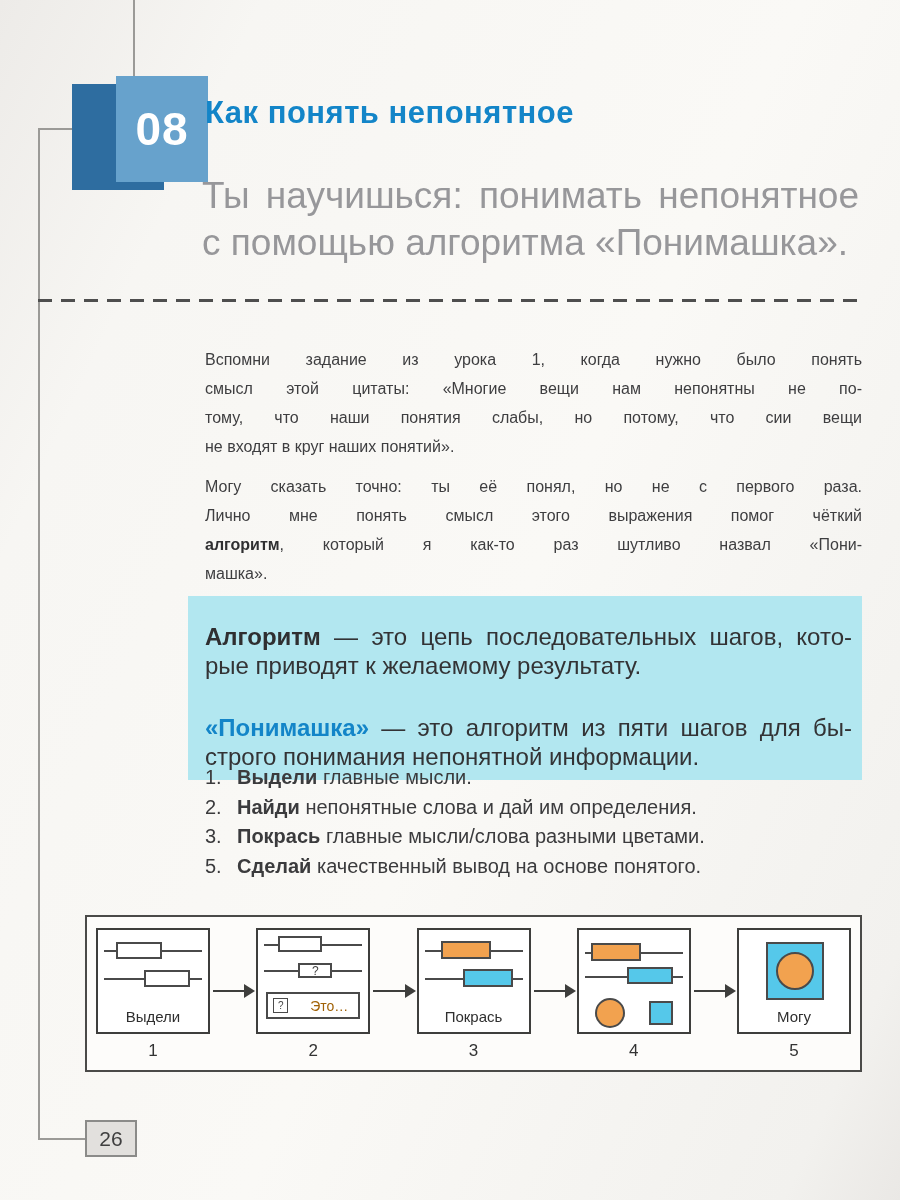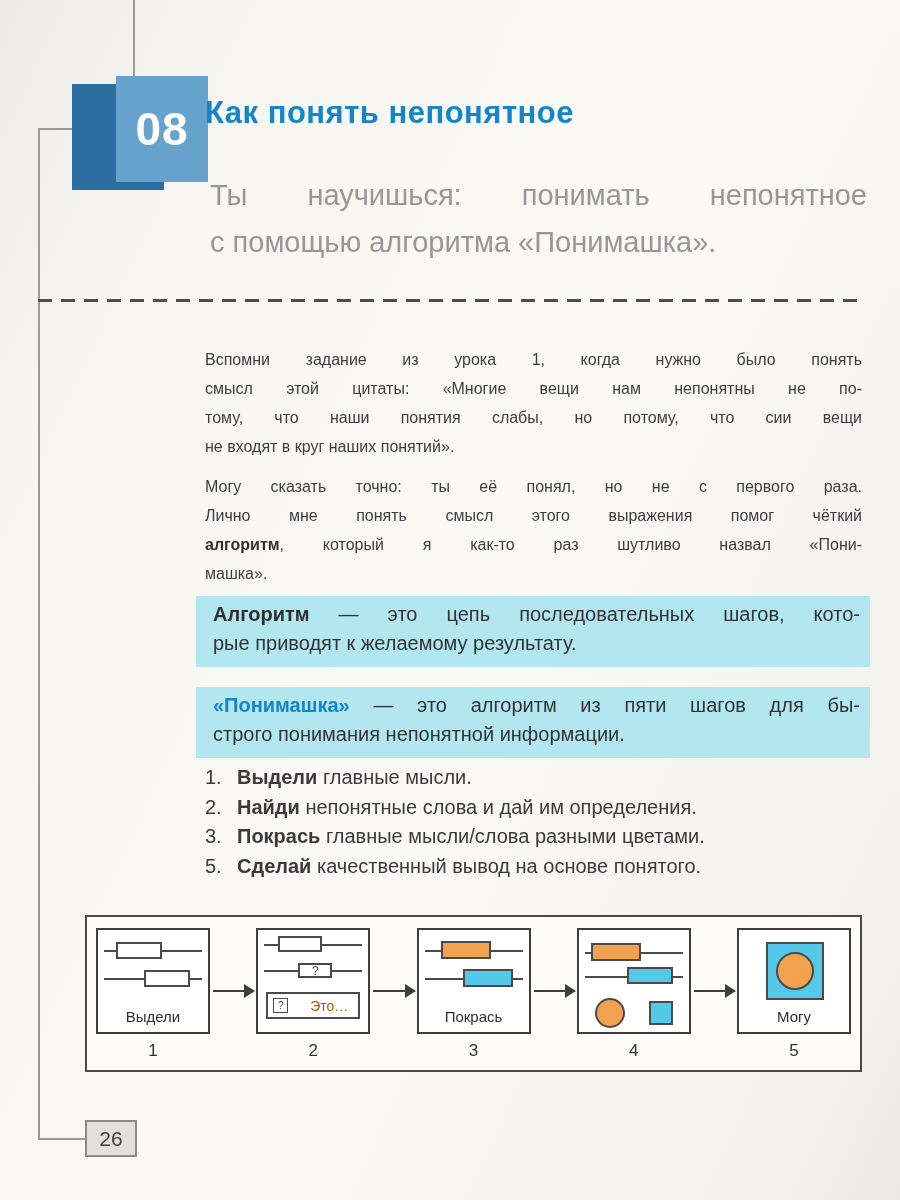--- a/index.html
+++ b/index.html
@@ -27,44 +27,44 @@
     display:flex; align-items:center; justify-content:center;margin-left:36px;
   }
   .lesson-num { color:#ffffff; font-size:46px; font-weight:bold; letter-spacing:1px; }
 
   .title {
     position:absolute; left:205px; top:95px;
     font-size:31px; font-weight:bold; color:#1385c8; letter-spacing:0.5px;
   }
 
   .subtitle {
-    position:absolute; left:210px; top:172px; width:657px;
-    font-size:29px; color:#97979a; line-height:47px;
+    position:absolute; left:202px; top:172px; width:657px;
+    font-size:37px; color:#97979a; line-height:47px;
   }
   .jline { text-align:justify; text-align-last:justify; }
   .lline { text-align:center; text-align-last:left; }
 
   .dashes {
     position:absolute; left:38px; top:299px; width:824px; height:3px;
     background:repeating-linear-gradient(90deg,#4e4e4e 0 14px,transparent 14px 23px);
   }
 
   .para {
     position:absolute; left:205px; width:657px;
     font-size:16px; color:#3e3e40; line-height:29px;
   }
   .p1 { top:345px; }
   .p2 { top:472px; }
   .term { font-weight:bold; color:#2f2f31; }
   .term-blue { font-weight:bold; color:#1385c8; }
 
   .callout {
-    position:absolute; left:196px; width:674px; box-sizing:border-box;
-    background:#b2e7f0; padding:4px 10px 9px 17px;
-    font-size:20px; line-height:29px; color:#333335;
+    position:absolute; left:188px; width:674px; box-sizing:border-box;
+    background:#b2e7f0; padding:26px 10px 9px 17px;
+    font-size:24px; line-height:29px; color:#333335;
   }
   .c1 { top:596px; }
   .c2 { top:687px; }
 
   .steps {
     position:absolute; left:205px; top:763px;
     font-size:20px; line-height:29.5px; color:#3b3b3d;
   }
   .step { white-space:nowrap; }
   .step .n { display:inline-block; width:32px; }

